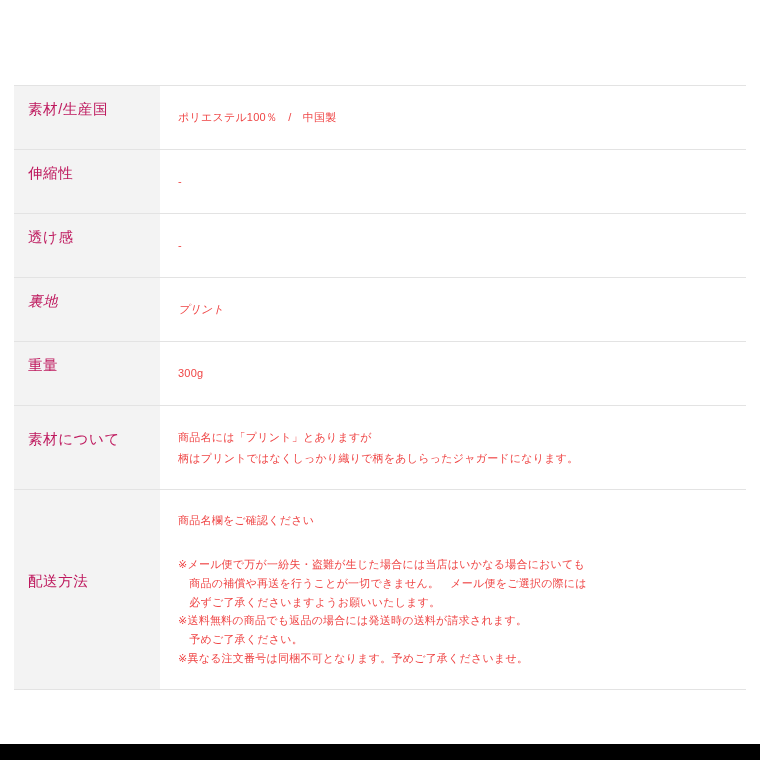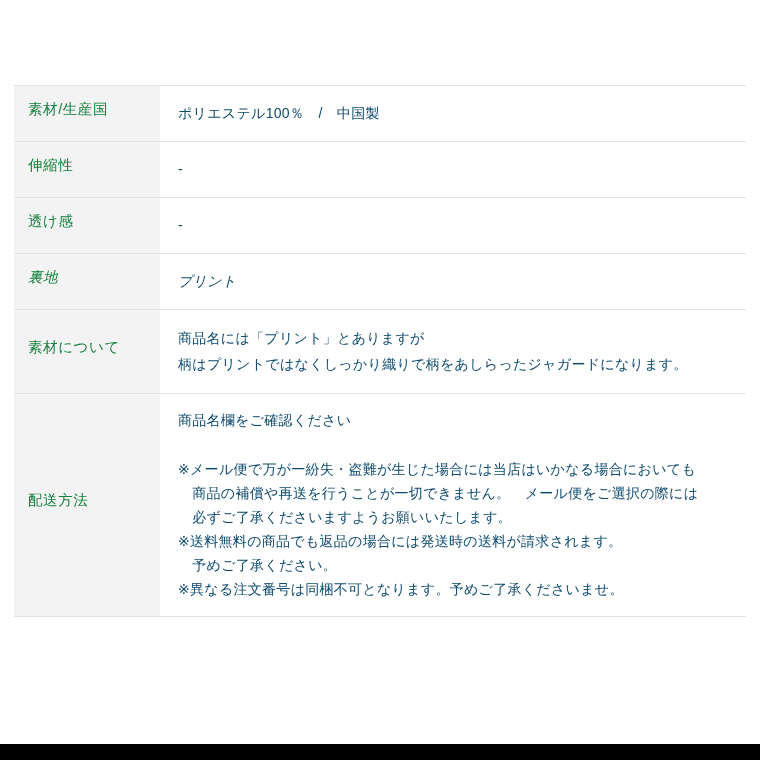--- a/index.html
+++ b/index.html
@@ -37,30 +37,30 @@
     border-top: 1px solid #e3e3e3;
     border-bottom: 1px solid #e3e3e3;
     vertical-align: middle;
     padding: 0;
   }
   .spec-table th {
     width: 146px;
     background: #f3f3f3;
     font-weight: normal;
     text-align: left;
-    color: #15803d;
+    color: #be185d;
     font-size: 14.5px;
-    padding: 14px 0 22px 14px;
+    padding: 14px 0 30px 14px;
     box-sizing: border-box;
     letter-spacing: 0.04em;
   }
   .spec-table td {
     background: #ffffff;
-    color: #0c4a6e;
-    font-size: 14px;
+    color: #ef4444;
+    font-size: 11px;
     padding: 14px 12px 14px 18px;
     box-sizing: border-box;
     line-height: 1.72;
     letter-spacing: 0.02em;
   }
   .cell-text {
     display: block;
     white-space: pre-line;
   }
   .row-material th, .row-material td { height: 56px; }
@@ -129,20 +129,26 @@
         </td>
       </tr>
 
       <tr class="row-lining">
         <th>裏地</th>
         <td>
           <span class="cell-text">プリント</span>
         </td>
       </tr>
 
+      <tr class="row-weight">
+        <th>重量</th>
+        <td>
+          <span class="cell-text">300g</span>
+        </td>
+      </tr>
 
 
       <tr class="row-about">
         <th>素材について</th>
         <td>
           <span class="cell-text">商品名には「プリント」とありますが
 柄はプリントではなくしっかり織りで柄をあしらったジャガードになります。</span>
         </td>
       </tr>
 

